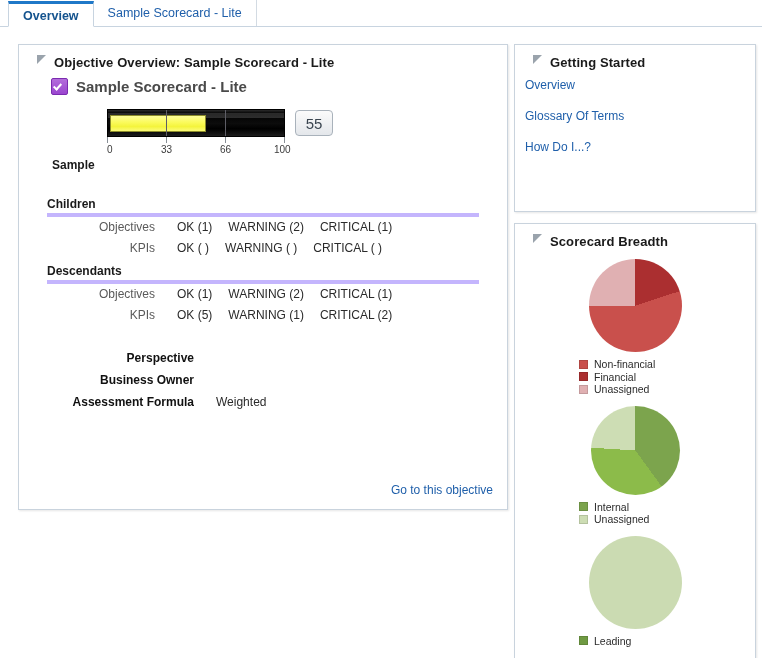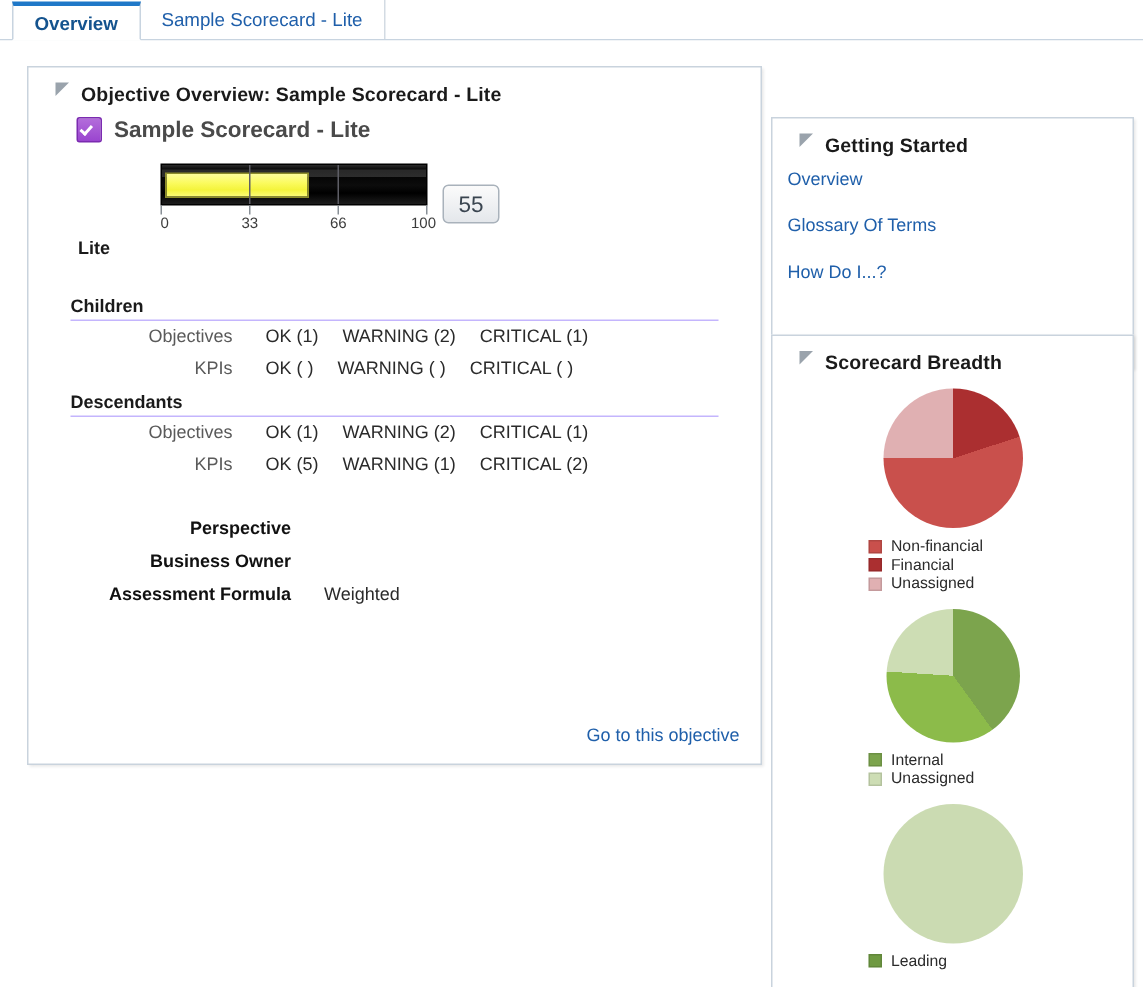--- a/index.html
+++ b/index.html
@@ -64,21 +64,21 @@
 
   .card {
     position: absolute;
     background: #ffffff;
     border: 1px solid #c9d3dd;
     box-shadow: 1px 1px 2px rgba(0,0,0,0.10);
     box-sizing: border-box;
   }
 
   #objective-card { left: 18px; top: 17px; width: 490px; height: 466px; }
-  #getting-started-card { left: 514px; top: 17px; width: 242px; height: 168px; margin-top: 34px; }
+  #getting-started-card { left: 514px; top: 17px; width: 242px; height: 168px; }
   #breadth-card { left: 514px; top: 196px; width: 242px; height: 440px; }
 
   .card-header {
     display: flex;
     align-items: flex-start;
     gap: 8px;
     padding: 10px 0 0 18px;
   }
   .disclosure {
     width: 0;
@@ -201,39 +201,39 @@
     height: 26px;
     line-height: 26px;
     text-align: center;
     padding: 0 8px;
     background: linear-gradient(180deg,#fbfbfb,#e4e7eb);
     border: 1px solid #a9b2bb;
     border-radius: 4px;
     color: #3a4550;
     font-size: 15px;
     box-sizing: border-box;
-    margin-top: 14px;
+    margin-top: 1px;
   }
   .score-label {
     position: absolute;
     left: 33px;
     top: 49px;
     font-size: 12px;
     font-weight: bold;
     color: #1a1a1a;
   }
 
   
   .cd-block { margin-top: 26px; padding: 0 28px 0 28px; }
   .cd-head {
     font-size: 12px;
     font-weight: bold;
     color: #1a1a1a;
     padding-bottom: 2px;
-    border-bottom: 1px solid #c4b5fd;
+    border-bottom: 4px solid #c4b5fd;
     margin-bottom: 3px;
   }
   .cd-row {
     display: flex;
     align-items: baseline;
     height: 21px;
   }
   .cd-label {
     width: 130px;
     text-align: right;
@@ -346,21 +346,21 @@
           </div>
           <div class="gauge-labels">
             <span style="left:0px">0</span>
             <span style="left:54px">33</span>
             <span style="left:113px">66</span>
             <span style="left:167px">100</span>
           </div>
         </div>
         <div class="score-box">55</div>
       </div>
-      <div class="score-label">Lite</div>
+      <div class="score-label">Sample</div>
     </div>
 
     <div class="cd-block">
 
       <div class="cd-head">Children</div>
 
       <div class="cd-row">
         <div class="cd-label">Objectives</div>
         <div class="cd-values">
           <span>OK (1)</span>

